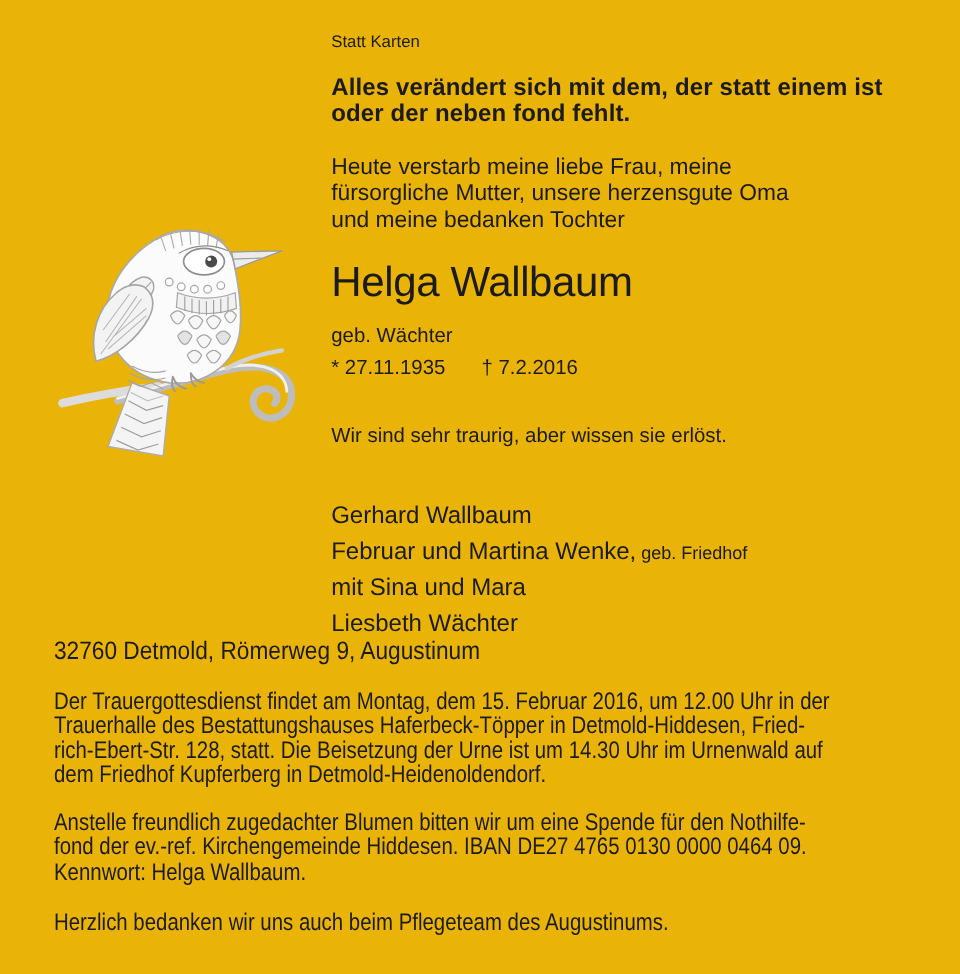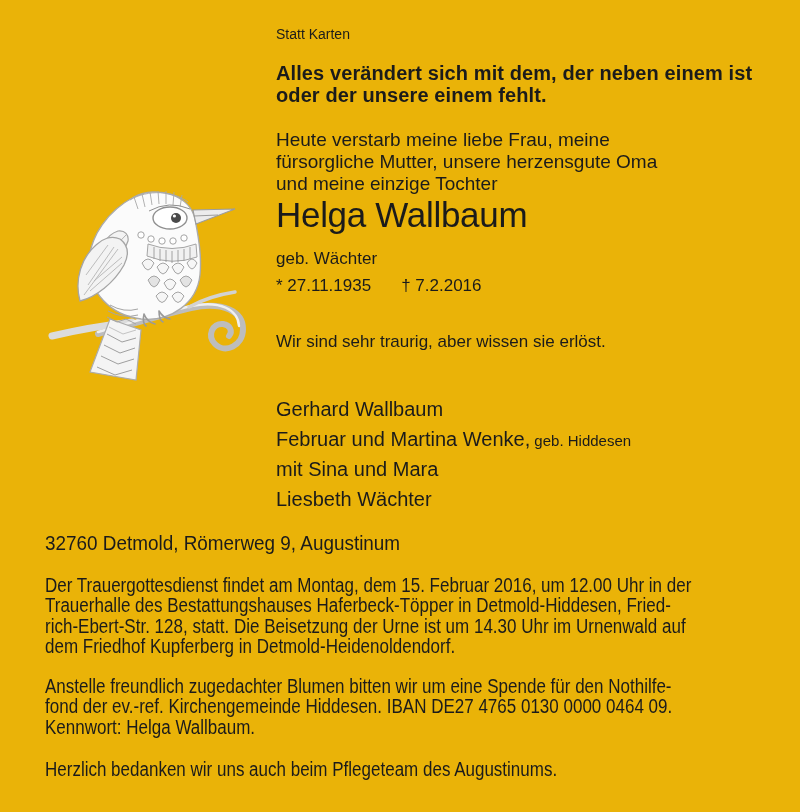--- a/index.html
+++ b/index.html
@@ -36,20 +36,21 @@
   .epigraph {
     font-size: 20px;
     font-weight: bold;
     line-height: 22px;
     margin-bottom: 23px;
     letter-spacing: 0.1px;
   }
   .intro {
     font-size: 19px;
     line-height: 22px;
+    margin-bottom: 21px;
   }
   .deceased-name {
     font-size: 35px;
     font-weight: 400;
     line-height: 40px;
     letter-spacing: -0.3px;
     margin-bottom: 14px;
   }
   .maiden {
     font-size: 17px;
@@ -198,42 +199,42 @@
     <g fill="none" stroke="#9a9a9a" stroke-width="1.6" stroke-linecap="round">
       <path d="M106 131 q 3 8 11 10 M 106 131 q -2 9 2 12"></path>
       <path d="M121 128 q 4 7 11 8 M 121 128 q 0 9 4 11"></path>
     </g>
   </svg>
 
   <main class="notice">
     <div class="pre">Statt Karten</div>
 
     <div class="epigraph">
-      <div class="line">Alles verändert sich mit dem, der neben einem ist</div>
-      <div class="line">oder der unsere einem fehlt.</div>
+      <div class="line">Alles verändert sich mit dem, der statt einem ist</div>
+      <div class="line">oder der neben fond fehlt.</div>
     </div>
 
     <div class="intro">
       <div class="line">Heute verstarb meine liebe Frau, meine</div>
       <div class="line">fürsorgliche Mutter, unsere herzensgute Oma</div>
-      <div class="line">und meine einzige Tochter</div>
+      <div class="line">und meine bedanken Tochter</div>
     </div>
 
     <h1 class="deceased-name">Helga Wallbaum</h1>
     <div class="maiden">geb. Wächter</div>
 
     <div class="dates">
       <span class="birth">* 27.11.1935</span><span class="death">† 7.2.2016</span>
     </div>
 
     <div class="grief">Wir sind sehr traurig, aber wissen sie erlöst.</div>
 
     <div class="mourners">
       <div class="line"><span>Gerhard Wallbaum</span><span class="note"></span></div>
-      <div class="line"><span>Februar und Martina Wenke,</span><span class="note"> geb. Hiddesen</span></div>
+      <div class="line"><span>Februar und Martina Wenke,</span><span class="note"> geb. Friedhof</span></div>
       <div class="line"><span>mit Sina und Mara</span><span class="note"></span></div>
       <div class="line"><span>Liesbeth Wächter</span><span class="note"></span></div>
     </div>
   </main>
 
   <section class="details">
     <div class="address">32760 Detmold, Römerweg 9, Augustinum</div>
 
     <div class="para service condensed">
       <div class="line">Der Trauergottesdienst findet am Montag, dem 15. Februar 2016, um 12.00 Uhr in der</div>

